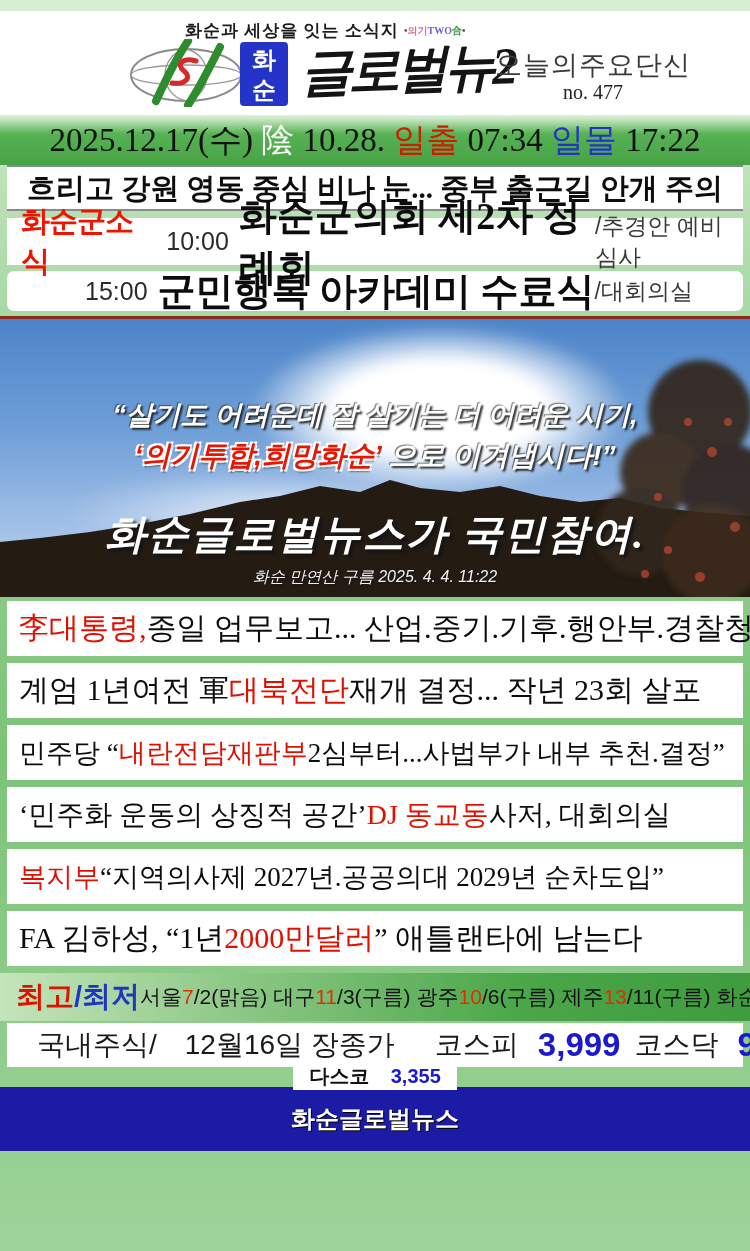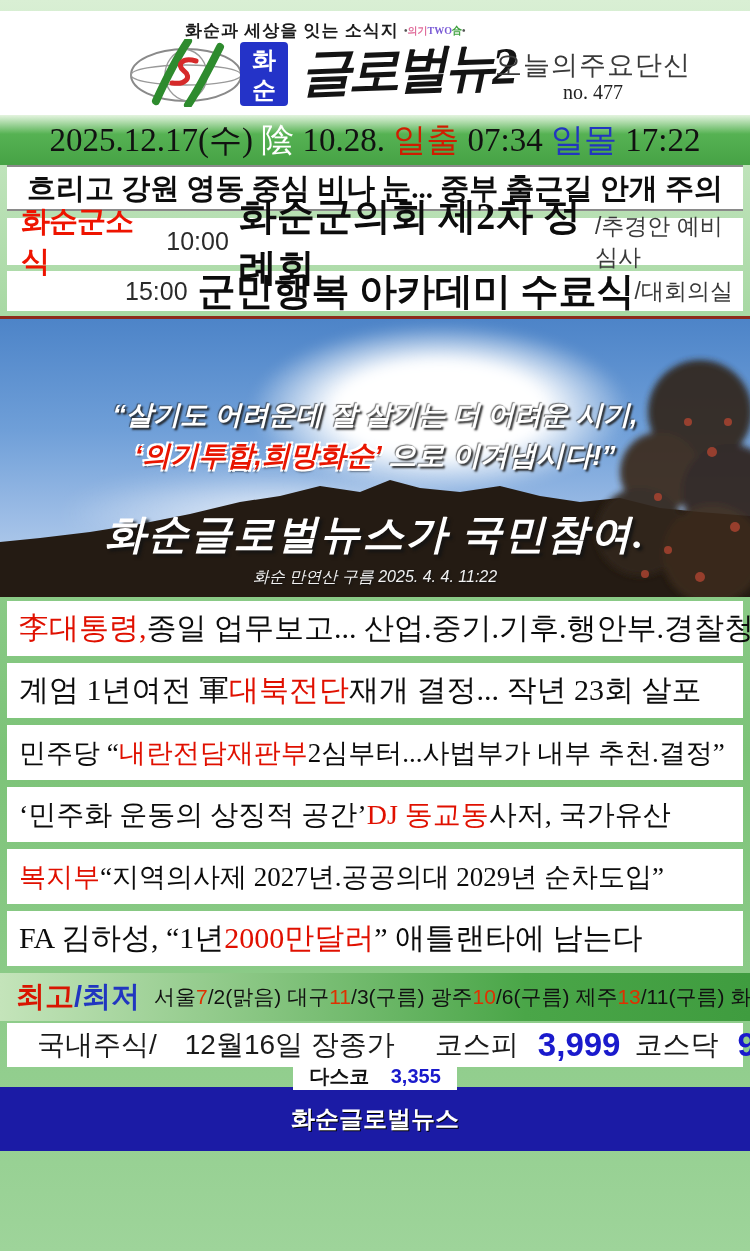--- a/index.html
+++ b/index.html
@@ -33,21 +33,21 @@
   .weatherbox { height:46px; margin:0 7px; background:#fff; border-top:2px solid #8a8a8a;
                 border-bottom:2px solid #8a8a8a; text-align:center; font-size:29px; font-weight:bold;
                 line-height:42px; color:#0d0d0d; }
   .gap6{height:7px;} .gap5{height:6px;}
   .hsrow { height:47px; margin:0 7px; background:#fff; display:flex; align-items:center; padding-left:14px; }
   .hs-label { color:#ee1400; font-weight:bold; font-size:29px; font-family:"Liberation Sans",sans-serif;
               margin-right:26px; letter-spacing:-1px; }
   .hs-time { font-size:25px; color:#2b2b2b; font-family:"Liberation Sans",sans-serif; margin-right:10px; }
   .hs-title { font-size:38px; font-weight:bold; color:#0c0c0c; }
   .hs-detail { font-size:23px; color:#3a3a3a; font-family:"Liberation Sans",sans-serif; }
-  .hsrow2 { padding-left:118px; height:40px; }
+  .hsrow2 { padding-left:78px; height:40px;border-radius:7px; }
   .redline { height:3px; background:#8d2a1c; margin-top:5px; }
 
   
   .photo { position:relative; height:278px; overflow:hidden;
            background:linear-gradient(to bottom,#4d84c8 0%,#6f9fd8 40%,#9dbde6 72%,#c4d8ef 100%);font-style:italic; }
   .cloud { position:absolute; left:250px; top:5px; width:380px; height:170px; filter:blur(6px);
            background:radial-gradient(closest-side,#ffffff 55%,rgba(255,255,255,0)); }
   .cloud2 { position:absolute; left:60px; top:150px; width:420px; height:90px; filter:blur(10px);
             background:radial-gradient(closest-side,rgba(255,255,255,.75),rgba(255,255,255,0)); }
   .photo svg.mtn { position:absolute; left:0; bottom:0; }
@@ -71,21 +71,21 @@
   .hrow .red { color:#e01000; }
   .hrow.small { font-size:27px; }
   .hrow.mid { font-size:28px; }
 
   
   .tempsbar { height:48px; background:linear-gradient(to right,#c4e4ba,#4aa648 70%,#3f9c3f);
               display:flex; align-items:center; padding-left:16px; white-space:nowrap;
               font-family:"Liberation Sans",sans-serif; }
   .t-high { color:#d81500; font-weight:bold; font-size:29px; }
   .t-slash { color:#2136c0; font-weight:bold; font-size:29px; }
-  .t-low { color:#2136c0; font-weight:bold; font-size:29px; margin-right:14px; }
+  .t-low { color:#2136c0; font-weight:bold; font-size:29px; }
   .t-seg { font-size:21px; color:#111; margin-right:6px; }
   .t-seg .hi { color:#e03000; }
 
   
   .stockbox { height:44px; margin:2px 7px 0; background:#fff; display:flex; align-items:center;
               padding-left:30px; font-family:"Liberation Sans",sans-serif; font-size:28px; color:#1a1a1a;
               white-space:nowrap; }
   .st-date { margin-left:28px; } .st-k { margin-left:40px; } .st-k2 { margin-left:14px; }
   .st-num { color:#1a1acc; font-weight:bold; font-size:33px; margin-left:19px; }
   .dasco { text-align:center; margin-top:-4px; height:24px; }
@@ -216,21 +216,21 @@
         <span> 재개 결정... 작년 23회 살포</span>
       </div>
     <div class="hrow small">
         <span>민주당 “</span>
         <span class="red">내란전담재판부</span>
         <span> 2심부터...사법부가 내부 추천.결정”</span>
       </div>
     <div class="hrow mid">
         <span>‘민주화 운동의 상징적 공간’  </span>
         <span class="red">DJ 동교동</span>
-        <span> 사저, 국가유산</span>
+        <span> 사저, 대회의실</span>
       </div>
     <div class="hrow small">
         <span class="red">복지부</span>
         <span> “지역의사제 2027년.공공의대 2029년 순차도입”</span>
       </div>
     <div class="hrow">
         <span>FA 김하성, “1년 </span>
         <span class="red">2000만달러</span>
         <span>” 애틀랜타에 남는다</span>
       </div>

